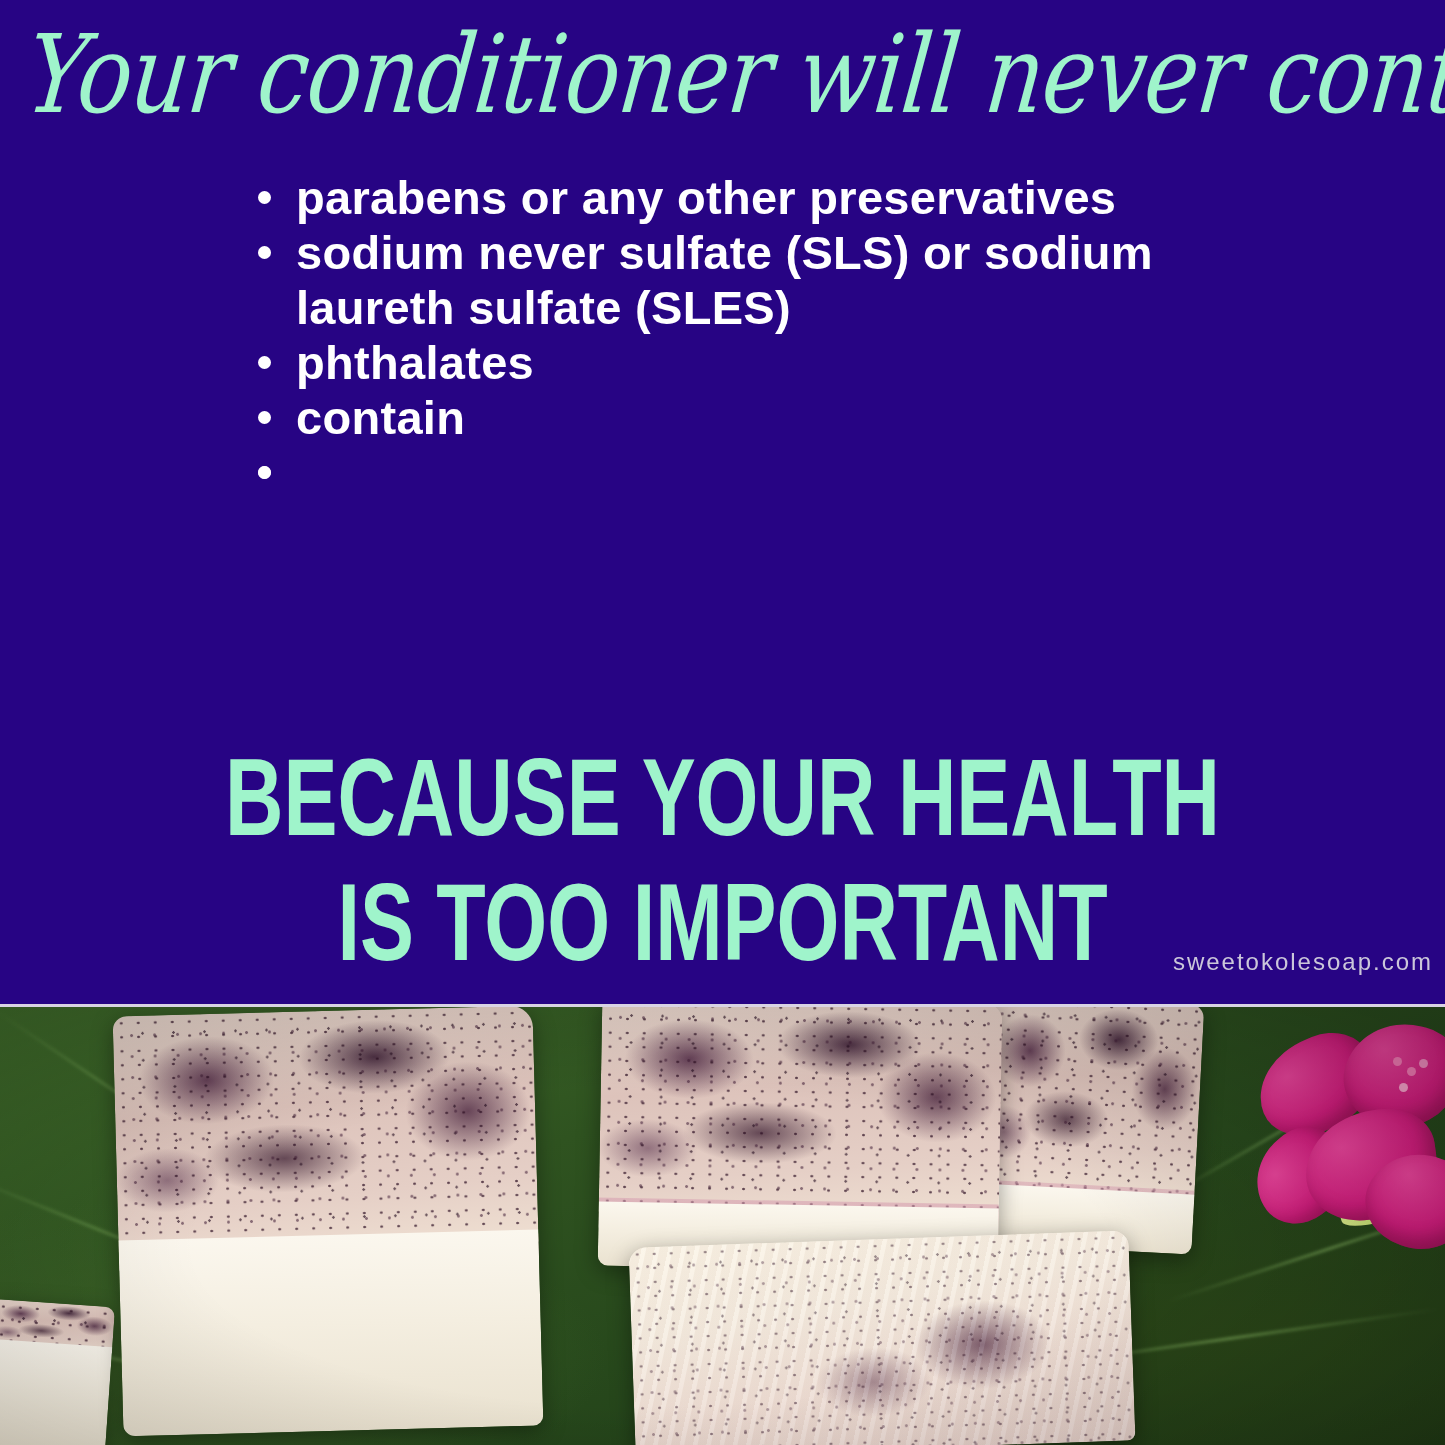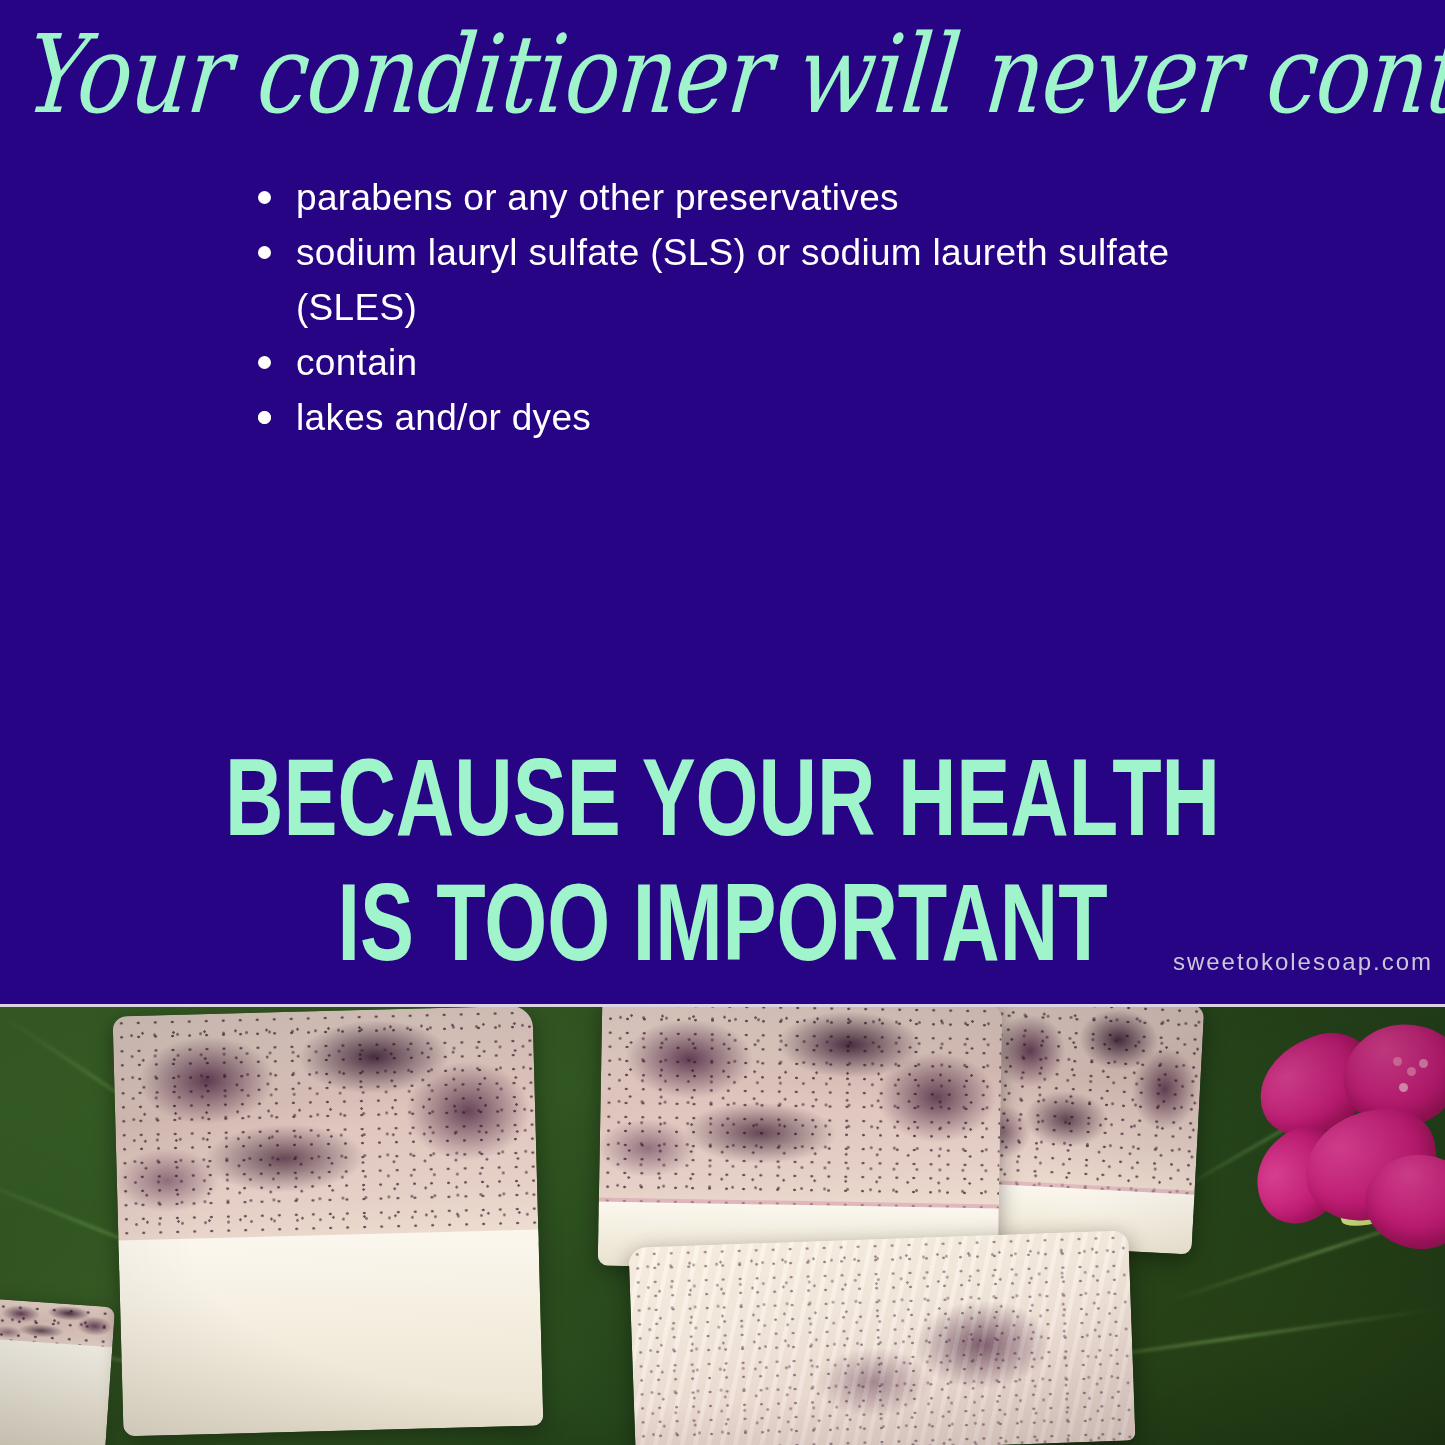--- a/index.html
+++ b/index.html
@@ -41,22 +41,22 @@
   .bullets {
     position:absolute;
     left:250px; top:170px;
     width:1000px;
     list-style:none;
   }
   .bullets li {
     position:relative;
     color:#FFFFFF;
     font-family:"Liberation Sans", sans-serif;
-    font-weight:400;
-    font-size:37px;
+    font-weight:700;
+    font-size:47px;
     line-height:55px;
     letter-spacing:0.3px;
     padding-left:46px;
     margin-bottom:0;
   }
   .bullets li .dot {
     position:absolute;
     left:8px; top:21px;
     width:13px; height:13px;
     background:#FFFFFF;
@@ -264,32 +264,35 @@
 
     <div class="script-title">Your conditioner will never contain:</div>
 
     <ul class="bullets">
       <li>
         <span class="dot"></span>
         <span>parabens or any other preservatives</span>
       </li>
       <li>
         <span class="dot"></span>
-        <span>sodium lauryl sulfate (SLS) or sodium laureth sulfate (SLES)</span>
+        <span>sodium never sulfate (SLS) or sodium laureth sulfate (SLES)</span>
+      </li>
+      <li>
+        <span class="dot"></span>
+        <span>phthalates</span>
       </li>
       <li>
         <span class="dot"></span>
         <span>contain</span>
       </li>
       <li>
         <span class="dot"></span>
       </li>
       <li>
         <span class="dot"></span>
-        <span>lakes and/or dyes</span>
       </li>
     </ul>
 
     <div class="statement">BECAUSE YOUR HEALTH IS TOO IMPORTANT</div>
 
     <div class="site-url">sweetokolesoap.com</div>
   </div>
 
   <div class="separator"></div>
 

